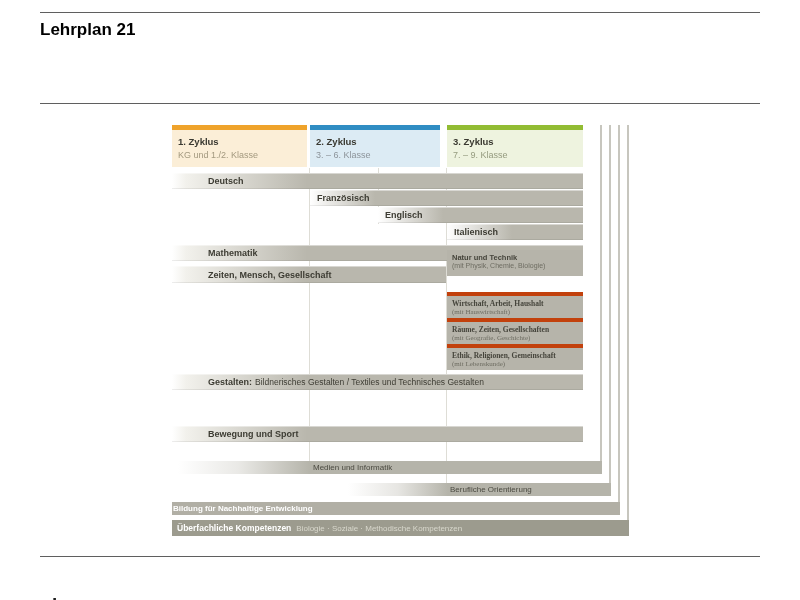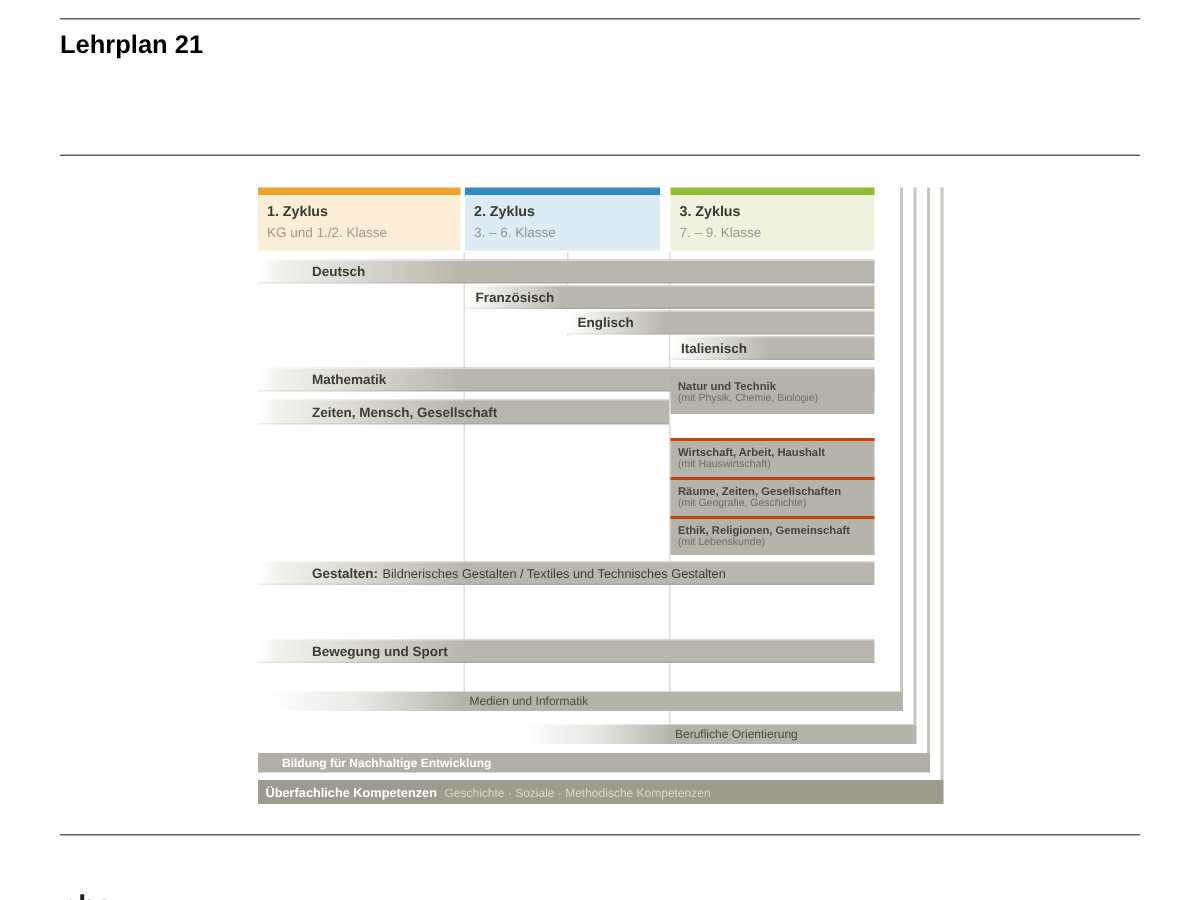--- a/index.html
+++ b/index.html
@@ -37,21 +37,21 @@
   }
   .fadeL{background:linear-gradient(90deg,#ffffff 0px,#f2f1ec 14px,#b9b7ad 135px);}
   .fadeS{background:linear-gradient(90deg,#ffffff 0px,#b9b7ad 65px);}
   .padL{padding-left:36px;} .padS{padding-left:7px;}
 
   
   .sub{
     position:absolute;left:447px;width:136px;height:26px;background:#b6b4aa;
     padding:3px 0 0 5px;box-sizing:border-box;line-height:1.25;
   }
-  .sub.sep{border-top:2px solid #c2410c;}
+  .sub.sep{border-top:4px solid #c2410c;font-family:Liberation Serif, serif;}
   .sub .t{font-size:7.5px;font-weight:bold;color:#45443b;}
   .sub .d{font-size:7px;color:#6e6d62;}
 
   .gest-rest{font-weight:normal;font-size:8.5px;margin-left:3px;}
 
   
   .thinbar{
     position:absolute;height:13px;display:flex;align-items:center;
     font-size:8px;color:#4b4a41;white-space:nowrap;box-sizing:border-box;
   }
@@ -132,22 +132,22 @@
   </div>
 
   <div class="bar fadeL padL" style="left:172px;top:374px;width:411px;">
     <span>Gestalten:</span>
     <span class="gest-rest">Bildnerisches Gestalten / Textiles und Technisches Gestalten</span>
   </div>
   <div class="bar fadeL padL" style="left:172px;top:426px;width:411px;">Bewegung und Sport</div>
 
   <div class="thinbar medien" style="left:178px;top:461px;width:424px;padding-left:135px;">Medien und Informatik</div>
   <div class="thinbar beruf" style="left:348px;top:483px;width:263px;padding-left:102px;">Berufliche Orientierung</div>
-  <div class="thinbar bne" style="left:172px;top:502px;width:448px;padding-left:16px;">Bildung für Nachhaltige Entwicklung</div>
+  <div class="thinbar bne" style="left:172px;top:502px;width:448px;padding-left:1px;">Bildung für Nachhaltige Entwicklung</div>
   <div class="thinbar uek" style="left:172px;top:520px;width:457px;padding-left:5px;">
     <span class="t">Überfachliche Kompetenzen</span>
-    <span class="s">Geschichte · Soziale · Methodische Kompetenzen</span>
+    <span class="s">Biologie · Soziale · Methodische Kompetenzen</span>
   </div>
 
   <div class="rule" style="top:556px;"></div>
   <div class="footer-logo">phsz</div>
 
 </div>
 
 </body></html>

